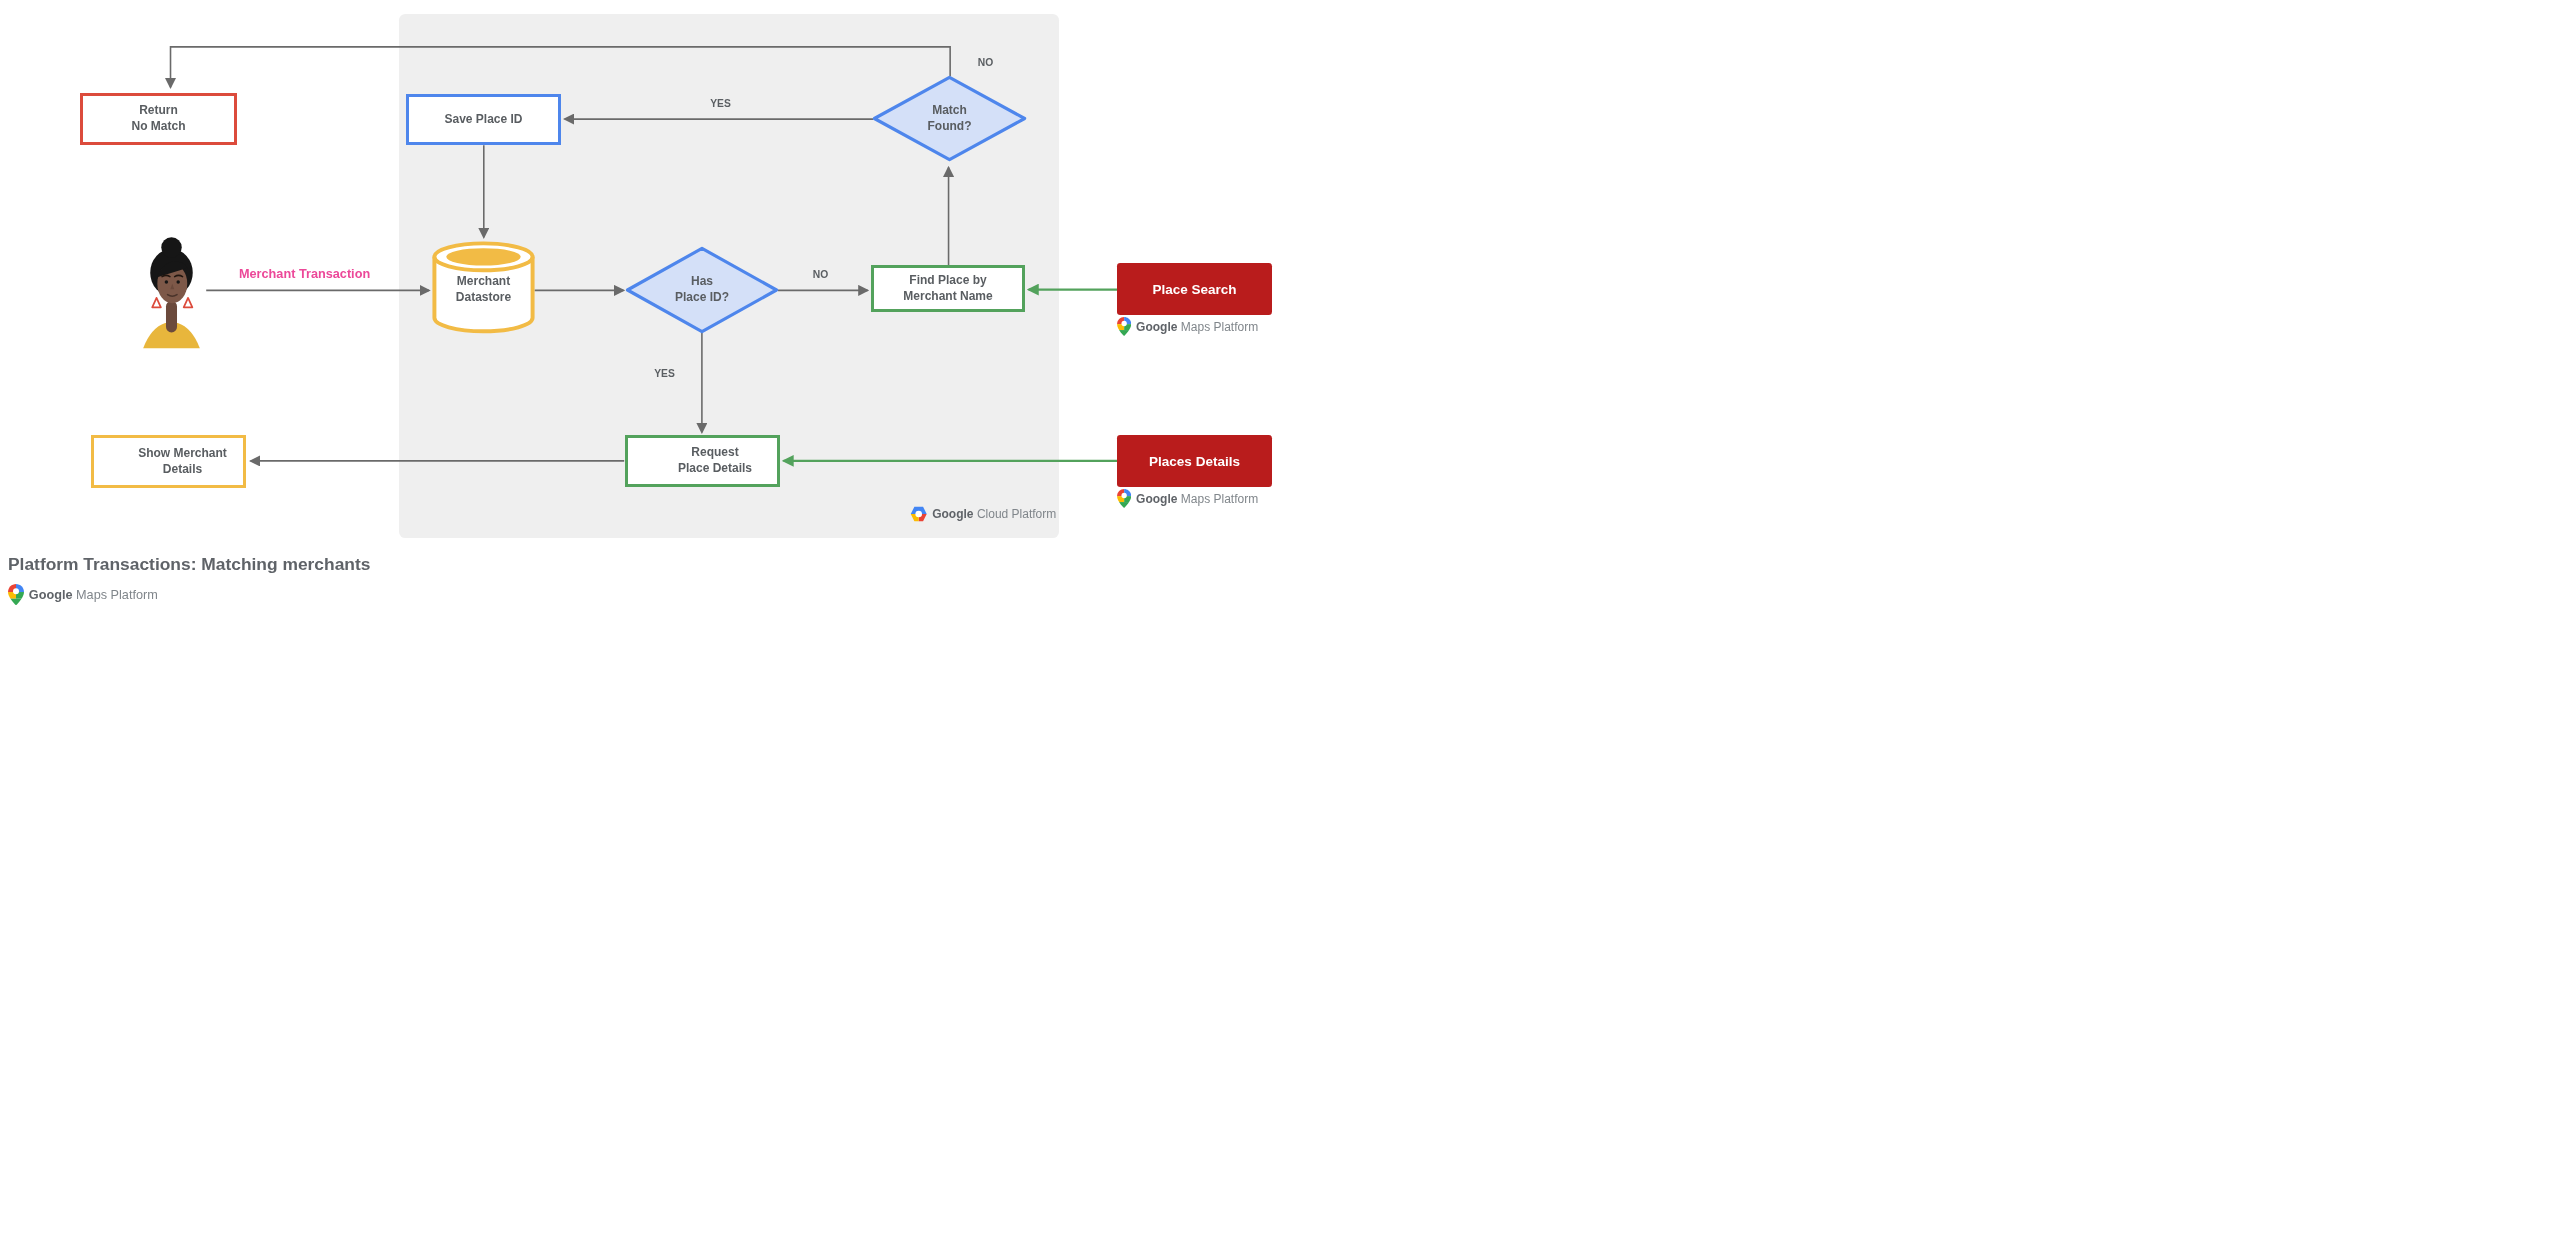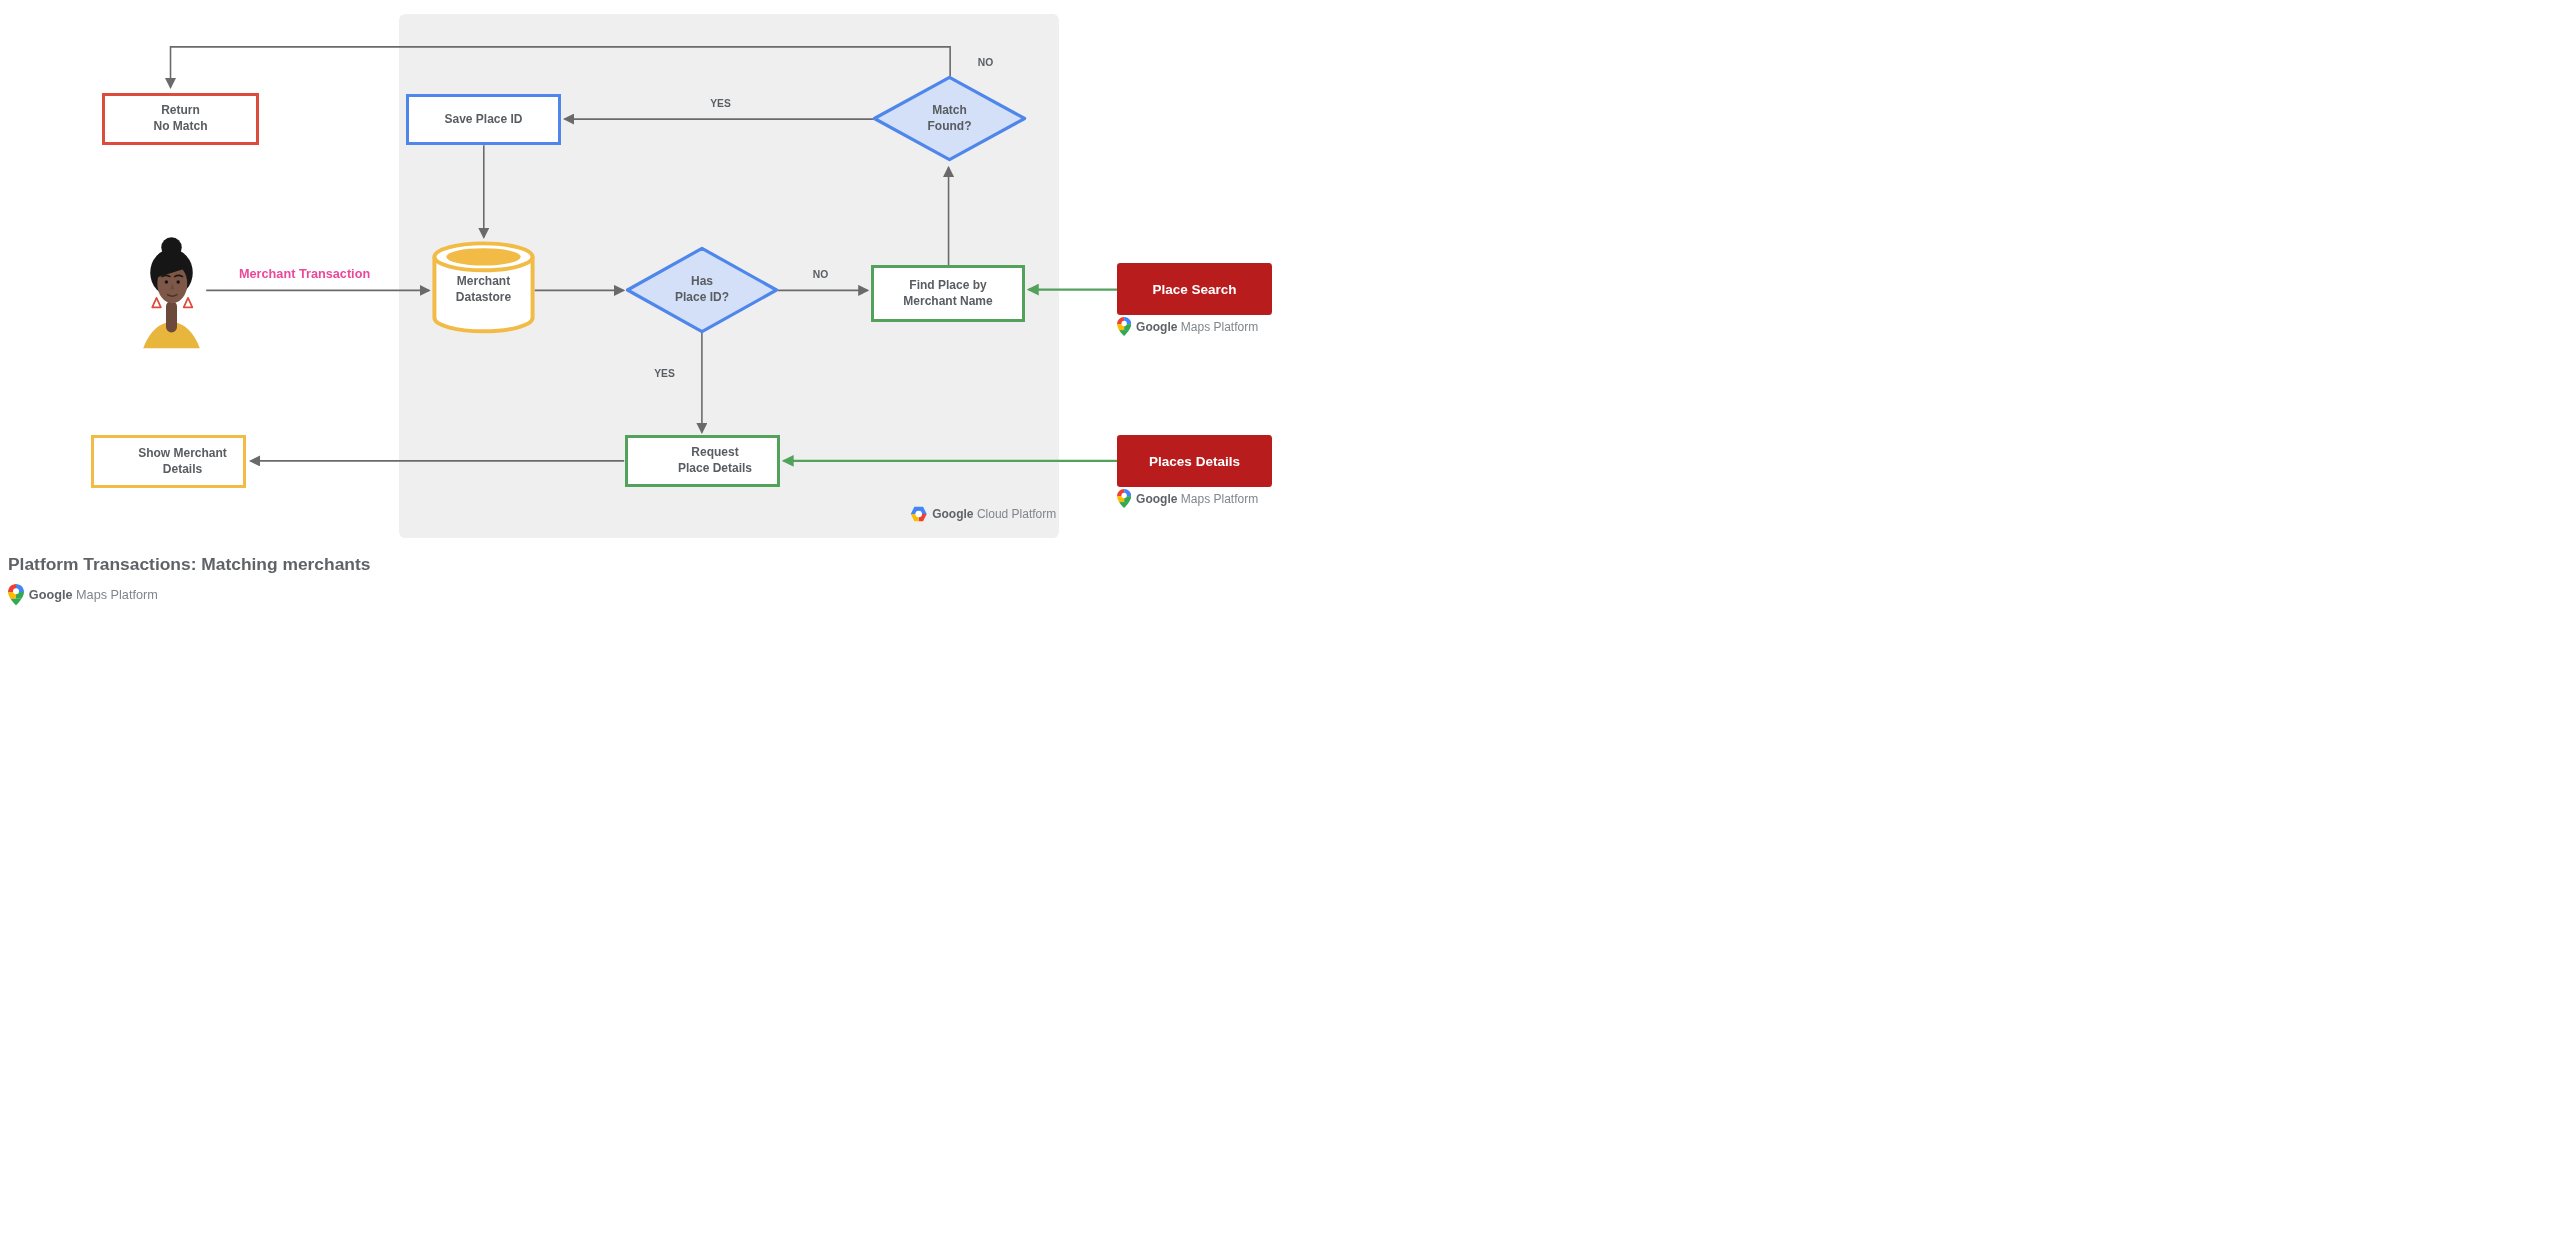--- a/index.html
+++ b/index.html
@@ -69,26 +69,26 @@
 
     <polyline points="1198,96 1198,59 215,59 215,110" fill="none" stroke="#6a6a6a" stroke-width="2" marker-end="url(#ag)"></polyline>
 
     <line x1="787" y1="581" x2="316" y2="581" stroke="#6a6a6a" stroke-width="2" marker-end="url(#ag)"></line>
 
     <line x1="1409" y1="365" x2="1297" y2="365" stroke="#53a25c" stroke-width="3" marker-end="url(#agr)"></line>
 
     <line x1="1409" y1="581" x2="988" y2="581" stroke="#53a25c" stroke-width="3" marker-end="url(#agr)"></line>
   </svg>
 
-  <div class="node b-red" style="left:102px;top:93px;width:157px;height:52px;">Return
+  <div class="node b-red" style="left:80px;top:93px;width:157px;height:52px;">Return
 No Match</div>
 
   <div class="node b-blue" style="left:406px;top:94px;width:155px;height:51px;">Save Place ID</div>
 
-  <div class="node b-green" style="left:871px;top:265px;width:154px;height:57px;">Find Place by
+  <div class="node b-green" style="left:871px;top:265px;width:154px;height:47px;">Find Place by
 Merchant Name</div>
 
   <div class="node b-green" style="left:625px;top:435px;width:155px;height:52px;padding-left:25px;">Request
 Place Details</div>
 
   <div class="node b-yellow" style="left:91px;top:435px;width:155px;height:53px;">Show Merchant
 Details</div>
 
   <div class="diamond" style="left:872px;top:75px;width:155px;height:87px;">
     <svg width="155" height="87" viewBox="0 0 196 110">

